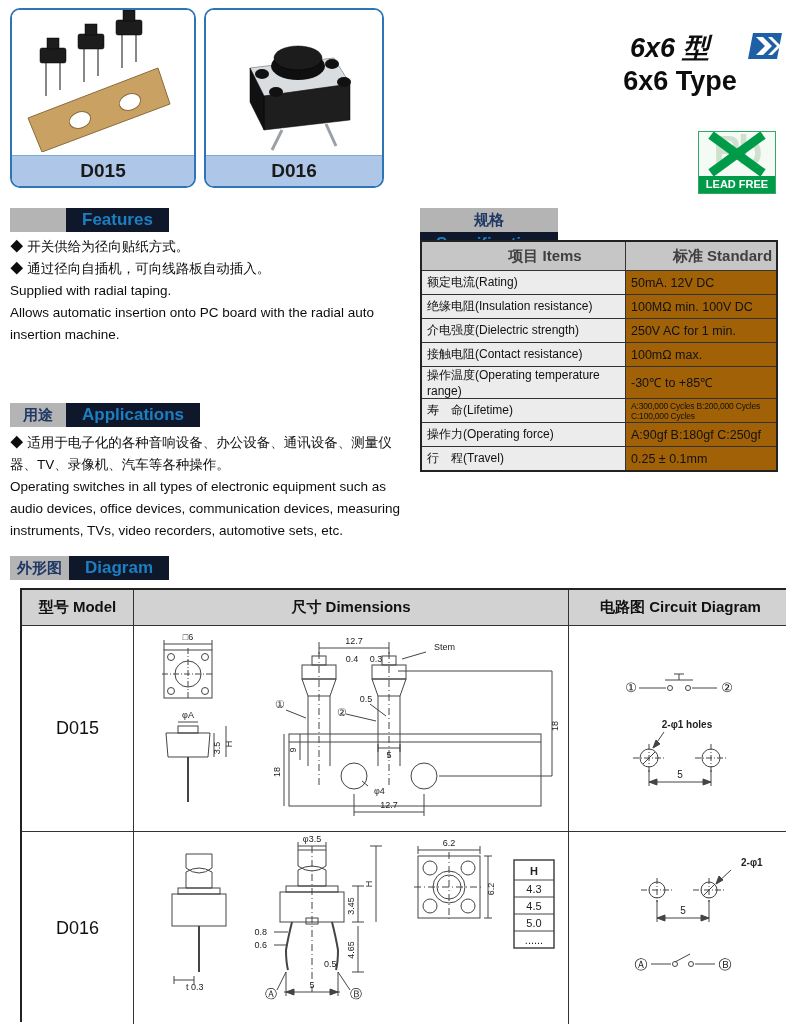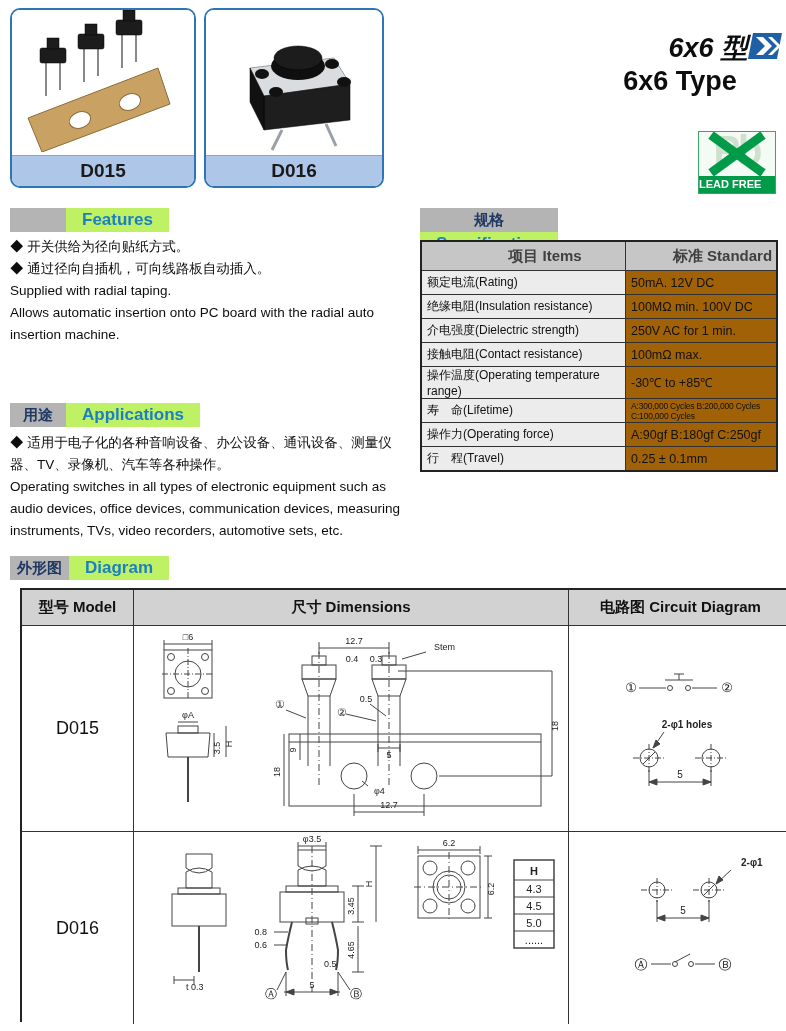--- a/index.html
+++ b/index.html
@@ -8,39 +8,39 @@
   .abs{position:absolute;}
 
   
   .card{position:absolute;border:2px solid #2e75b6;border-radius:10px;background:#fff;overflow:hidden;}
   .card .img{position:absolute;left:0;top:0;right:0;bottom:30px;background:#fff;}
   .card .band{position:absolute;left:0;right:0;bottom:0;height:30px;background:#aec6e8;
               border-top:1px solid #7fa8d4;text-align:center;font-size:19px;font-weight:bold;
               color:#1a1a1a;line-height:30px;}
 
   
-  .title-cn{position:absolute;left:630px;top:30px;width:118px;text-align:right;
+  .title-cn{position:absolute;left:630px;top:30px;width:118px;text-align:left;
             font-size:27px;font-weight:bold;font-style:italic;color:#0d0d0d;}
   .title-en{position:absolute;left:600px;top:66px;width:160px;text-align:center;
             font-size:27px;font-weight:bold;color:#0d0d0d;}
 
   
   .leadfree{position:absolute;left:698px;top:131px;width:76px;height:61px;
             border:1px solid #35a865;background:#f4faf4;}
   .leadfree .pb{position:absolute;left:0;top:-4px;width:100%;text-align:center;
                 font-size:40px;font-weight:bold;color:#cfe0cf;letter-spacing:-2px;}
   .leadfree .lf-band{position:absolute;left:0;right:0;bottom:0;height:17px;background:#009b48;
-                color:#fff;font-size:11px;font-weight:bold;line-height:17px;}
+                color:#fff;font-size:11px;font-weight:bold;text-align:center;line-height:17px;}
   .leadfree svg{position:absolute;left:0;top:0;}
 
   
   .sec-h{position:absolute;display:flex;height:24px;}
   .sec-h .cn{background:#b4b4b4;color:#1f3864;font-weight:bold;font-size:15px;
              line-height:24px;padding:0 7px;min-width:42px;text-align:center;}
-  .sec-h .en{background:#bef264;color:#1c7fc2;font-weight:bold;font-size:17px;
+  .sec-h .en{background:#0f172a;color:#1c7fc2;font-weight:bold;font-size:17px;
              line-height:24px;padding:0 16px;}
 
   .body-text{position:absolute;font-size:13.5px;line-height:22px;color:#0d0d0d;}
 
   
   .spec{position:absolute;left:420px;top:240px;width:358px;border-collapse:collapse;
         border:2px solid #222;font-size:12px;}
   .spec th{background:#c6c6c6;border:1px solid #333;font-size:15px;font-weight:bold;
            height:26px;color:#404040;padding-left:44px;}
   .spec td{border:1px solid #333;height:23px;padding:0 5px;color:#111;}

